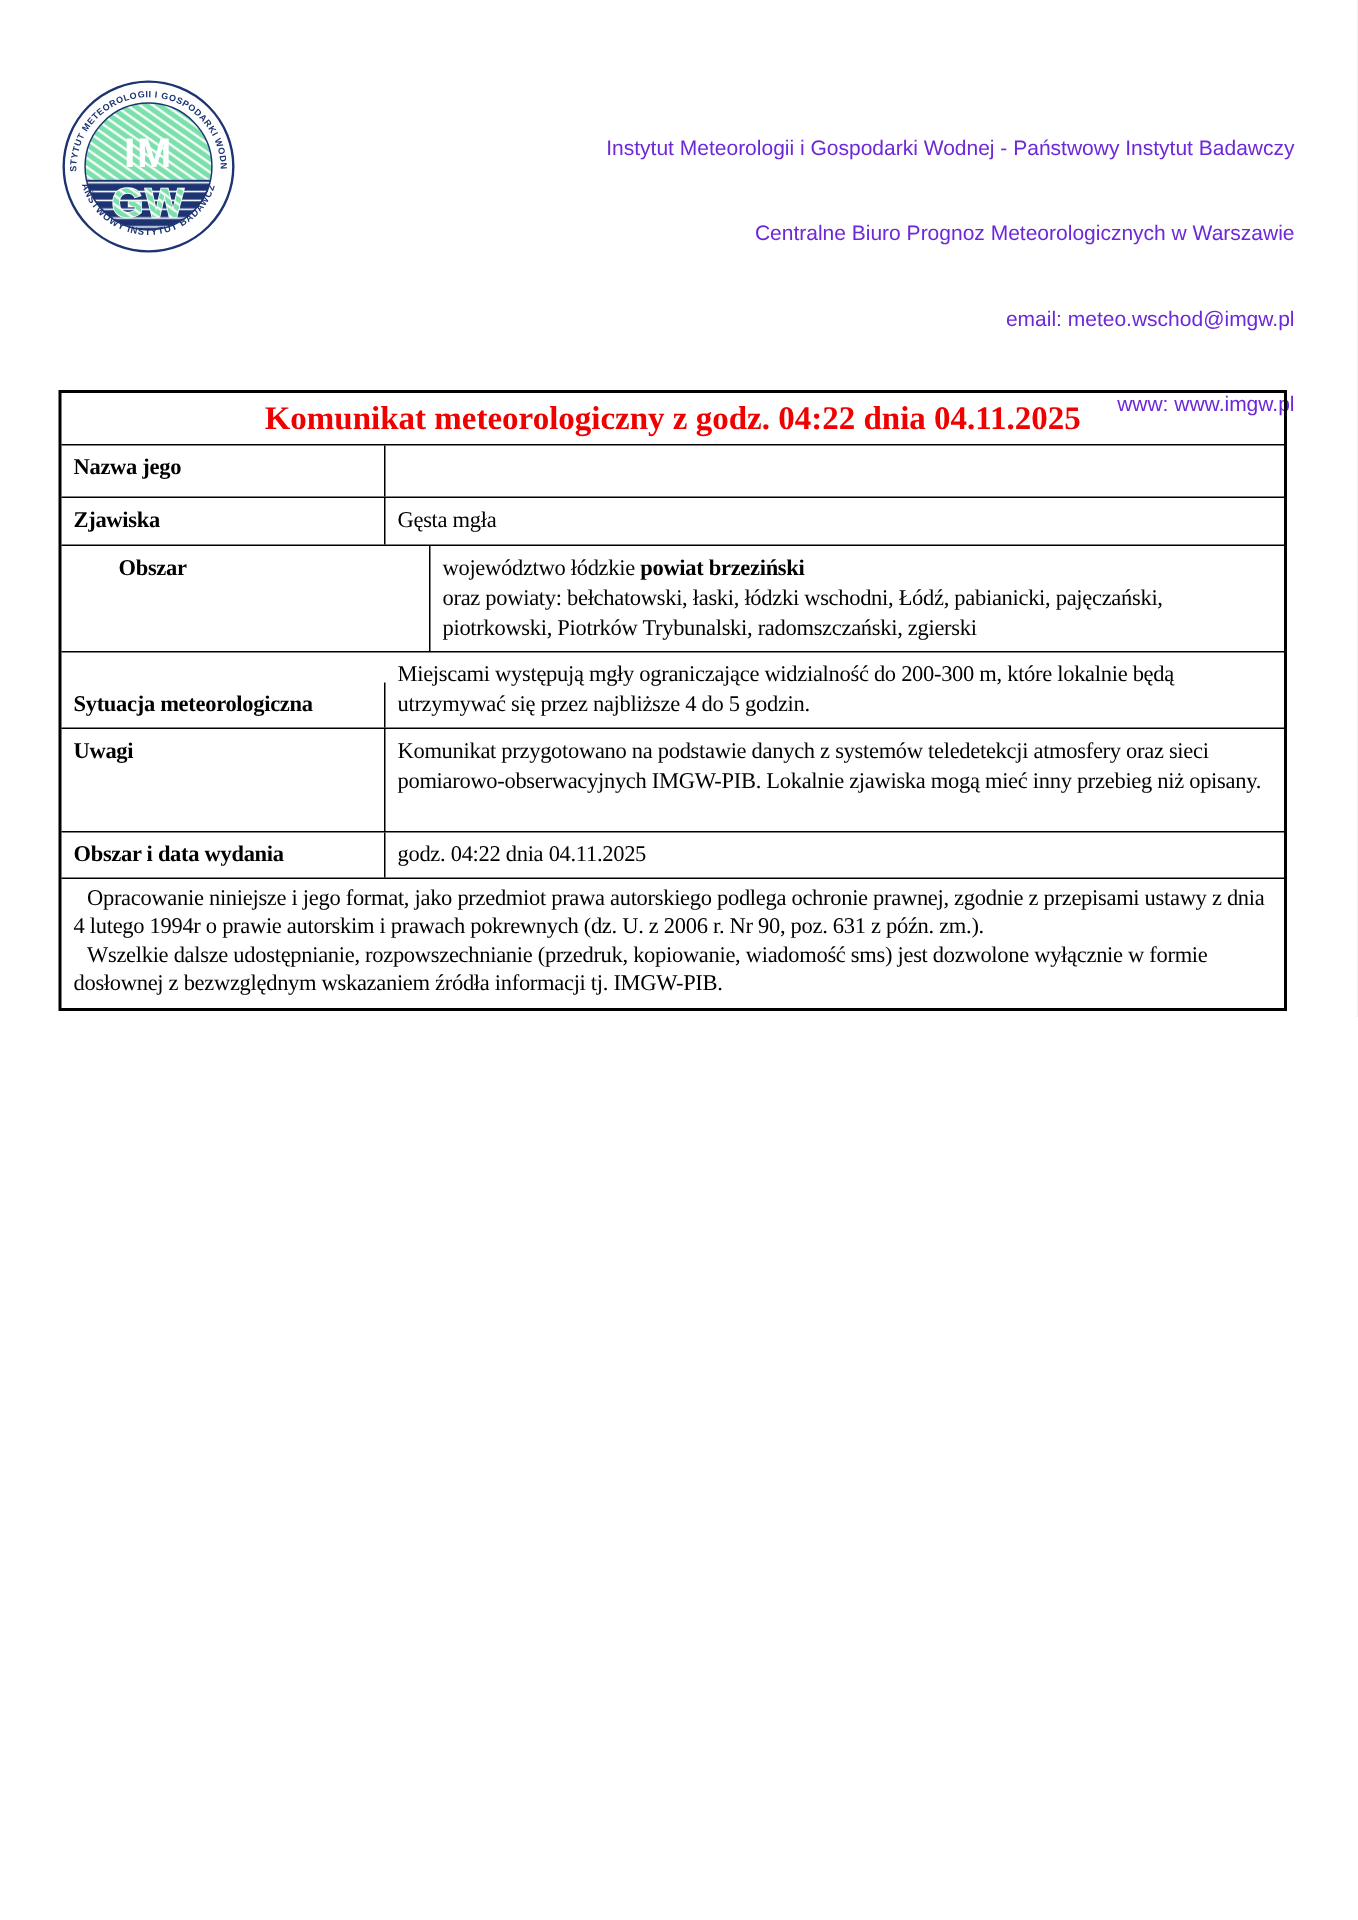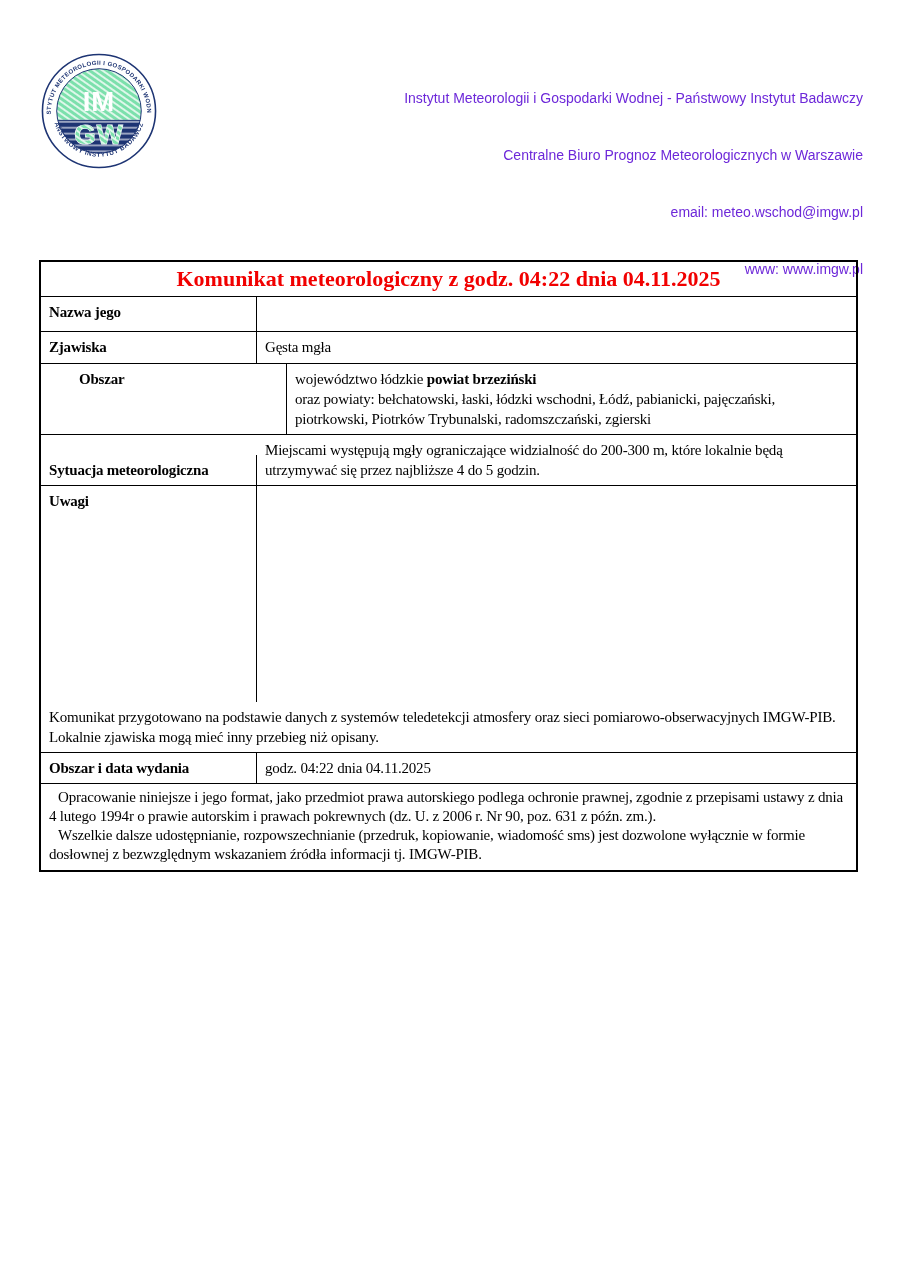--- a/index.html
+++ b/index.html
@@ -32,21 +32,21 @@
   .row{display:flex;border-bottom:1px solid #000;}
   .cell{padding:5px 8px;box-sizing:border-box;}
   .label{
     width:216px;flex:0 0 216px;border-right:1px solid #000;font-weight:bold;
   }
   .value{flex:1;}
   .r-office{min-height:34px;}
   .r-phenomena{min-height:31px;}
   .r-area{min-height:69px;padding-left:30px;}
   .r-situation{min-height:47px;align-items:flex-end;}
-  .r-remarks{min-height:68px;flex-direction:column;}
+  .r-remarks{min-height:68px;}
   .r-issued{min-height:30px;border-bottom:1px solid #000;}
   .footer-cell{padding:4px 8px 6px 8px;min-height:68px;line-height:19px;}
   .footer-cell p{margin:0;text-indent:9px;}
 </style>
 </head>
 <body>
 
 <div class="page">
 
   <div class="logo">

